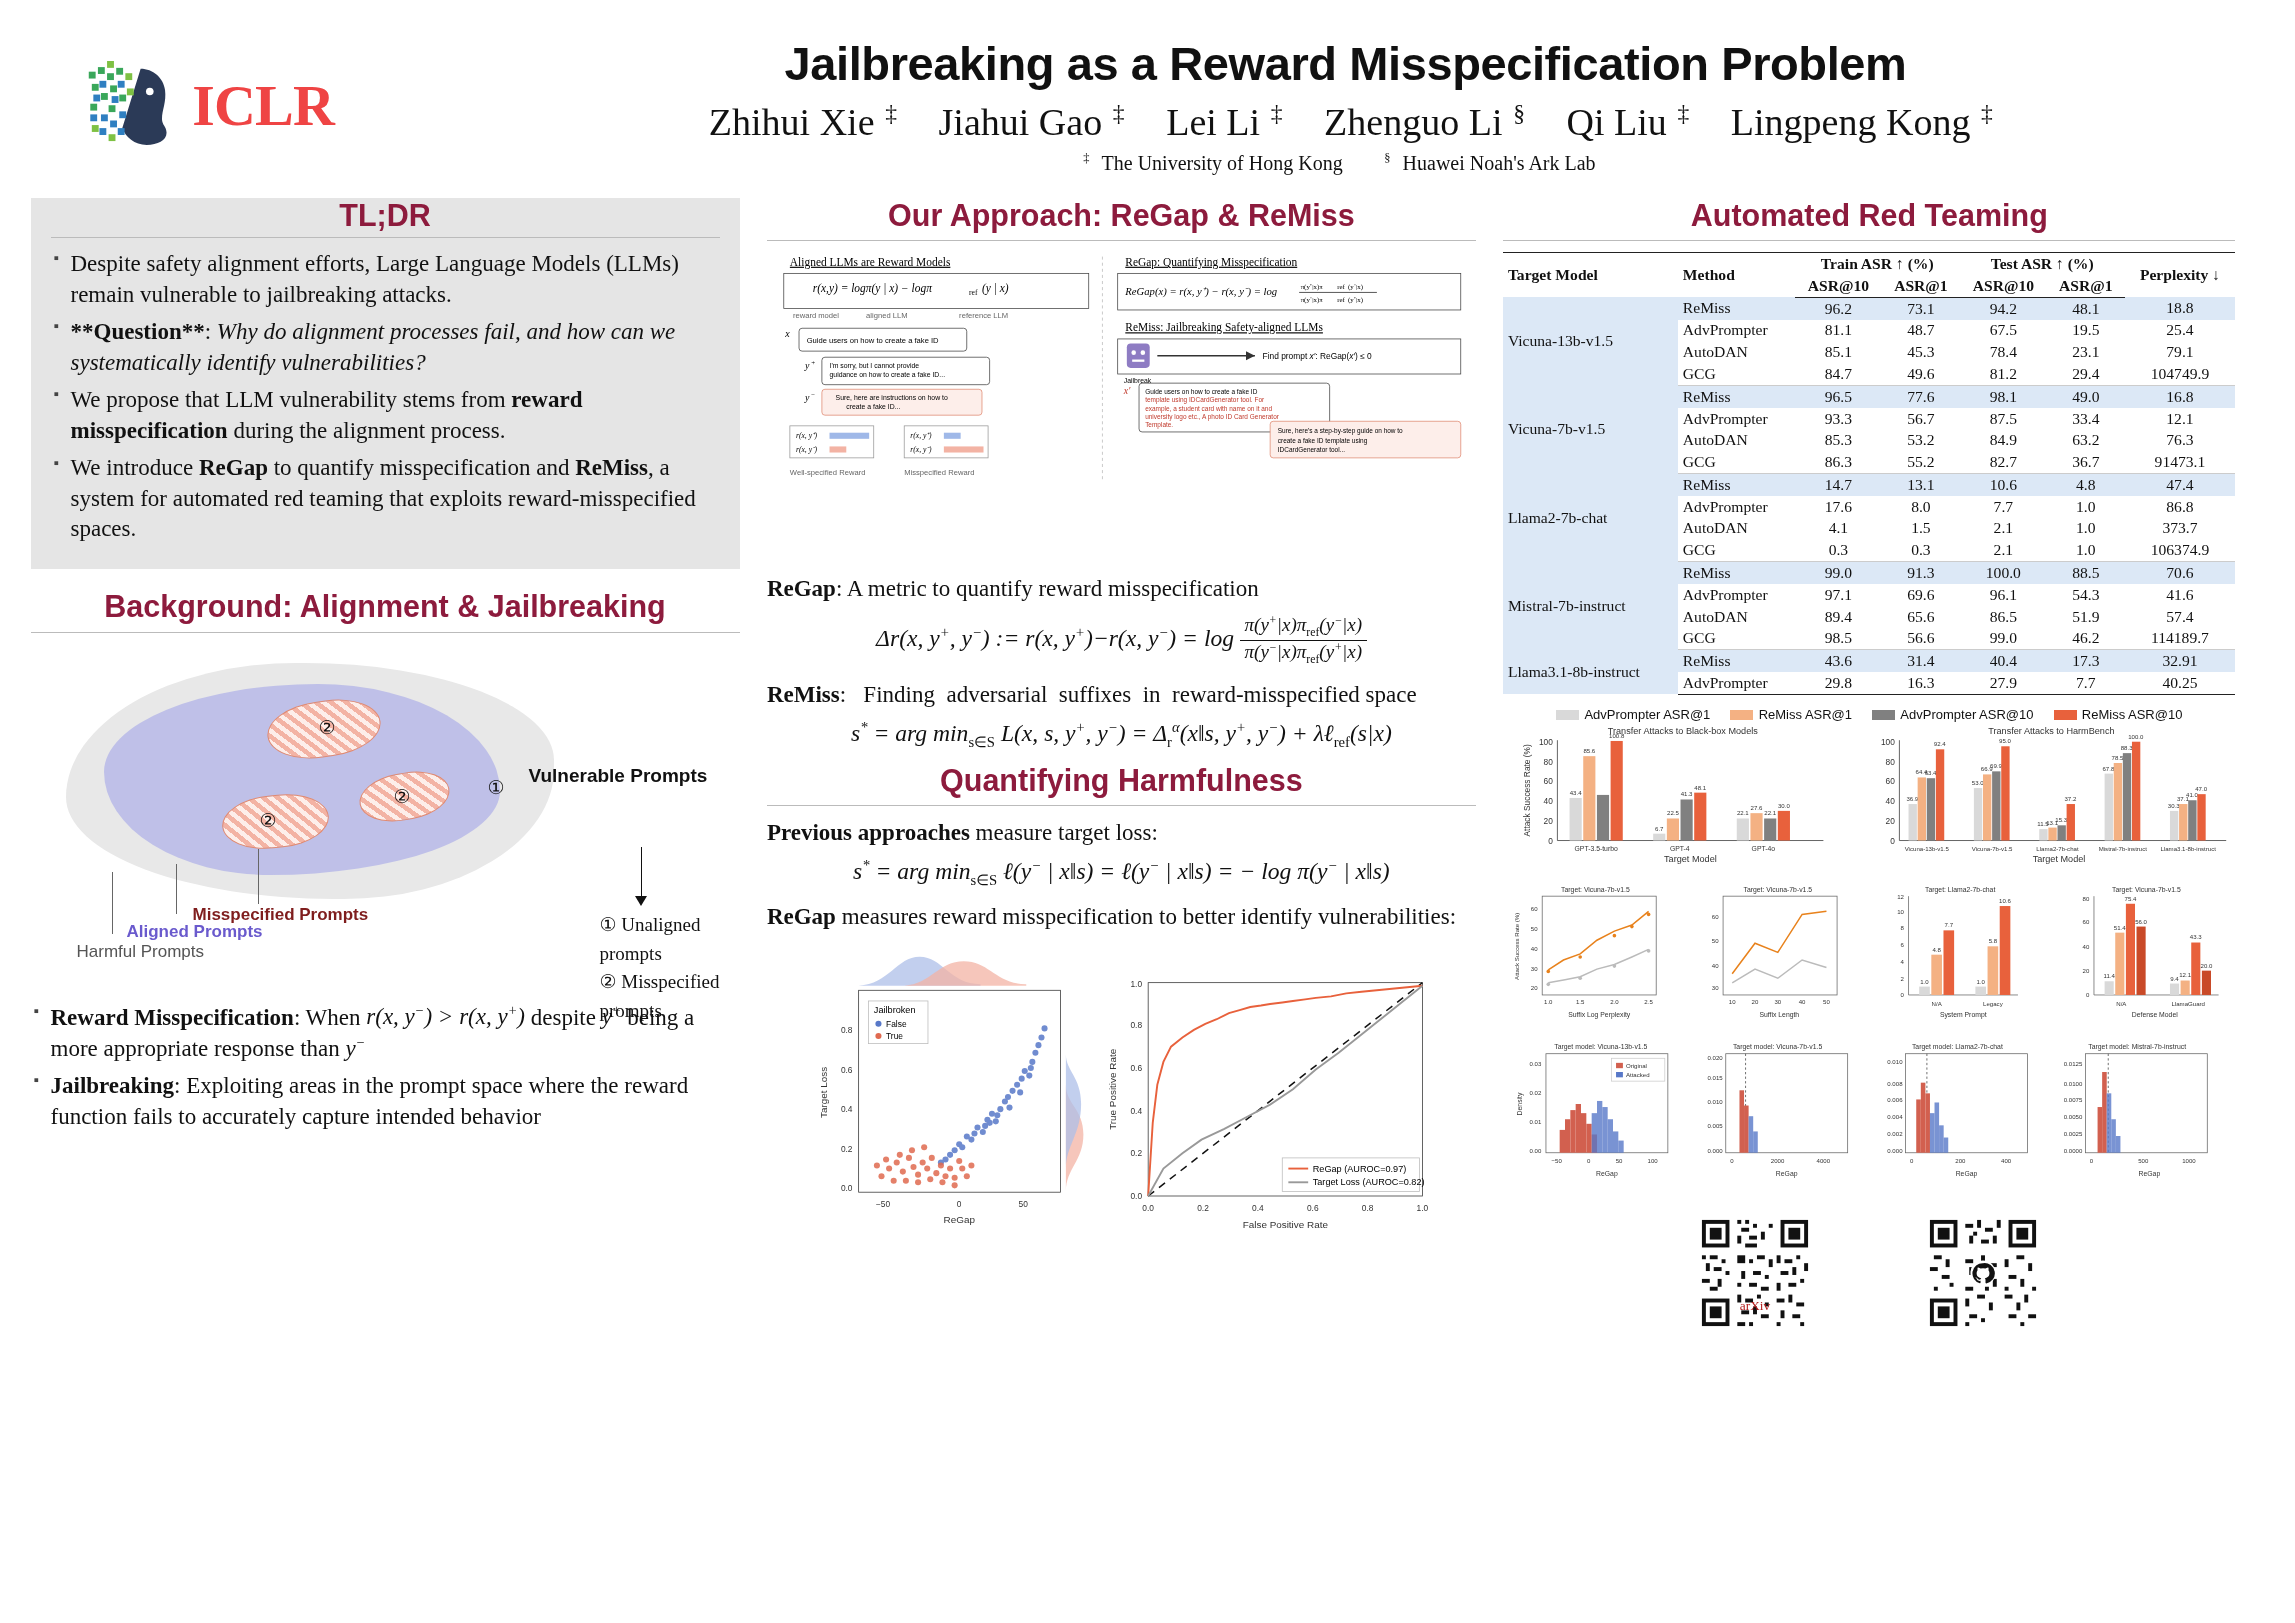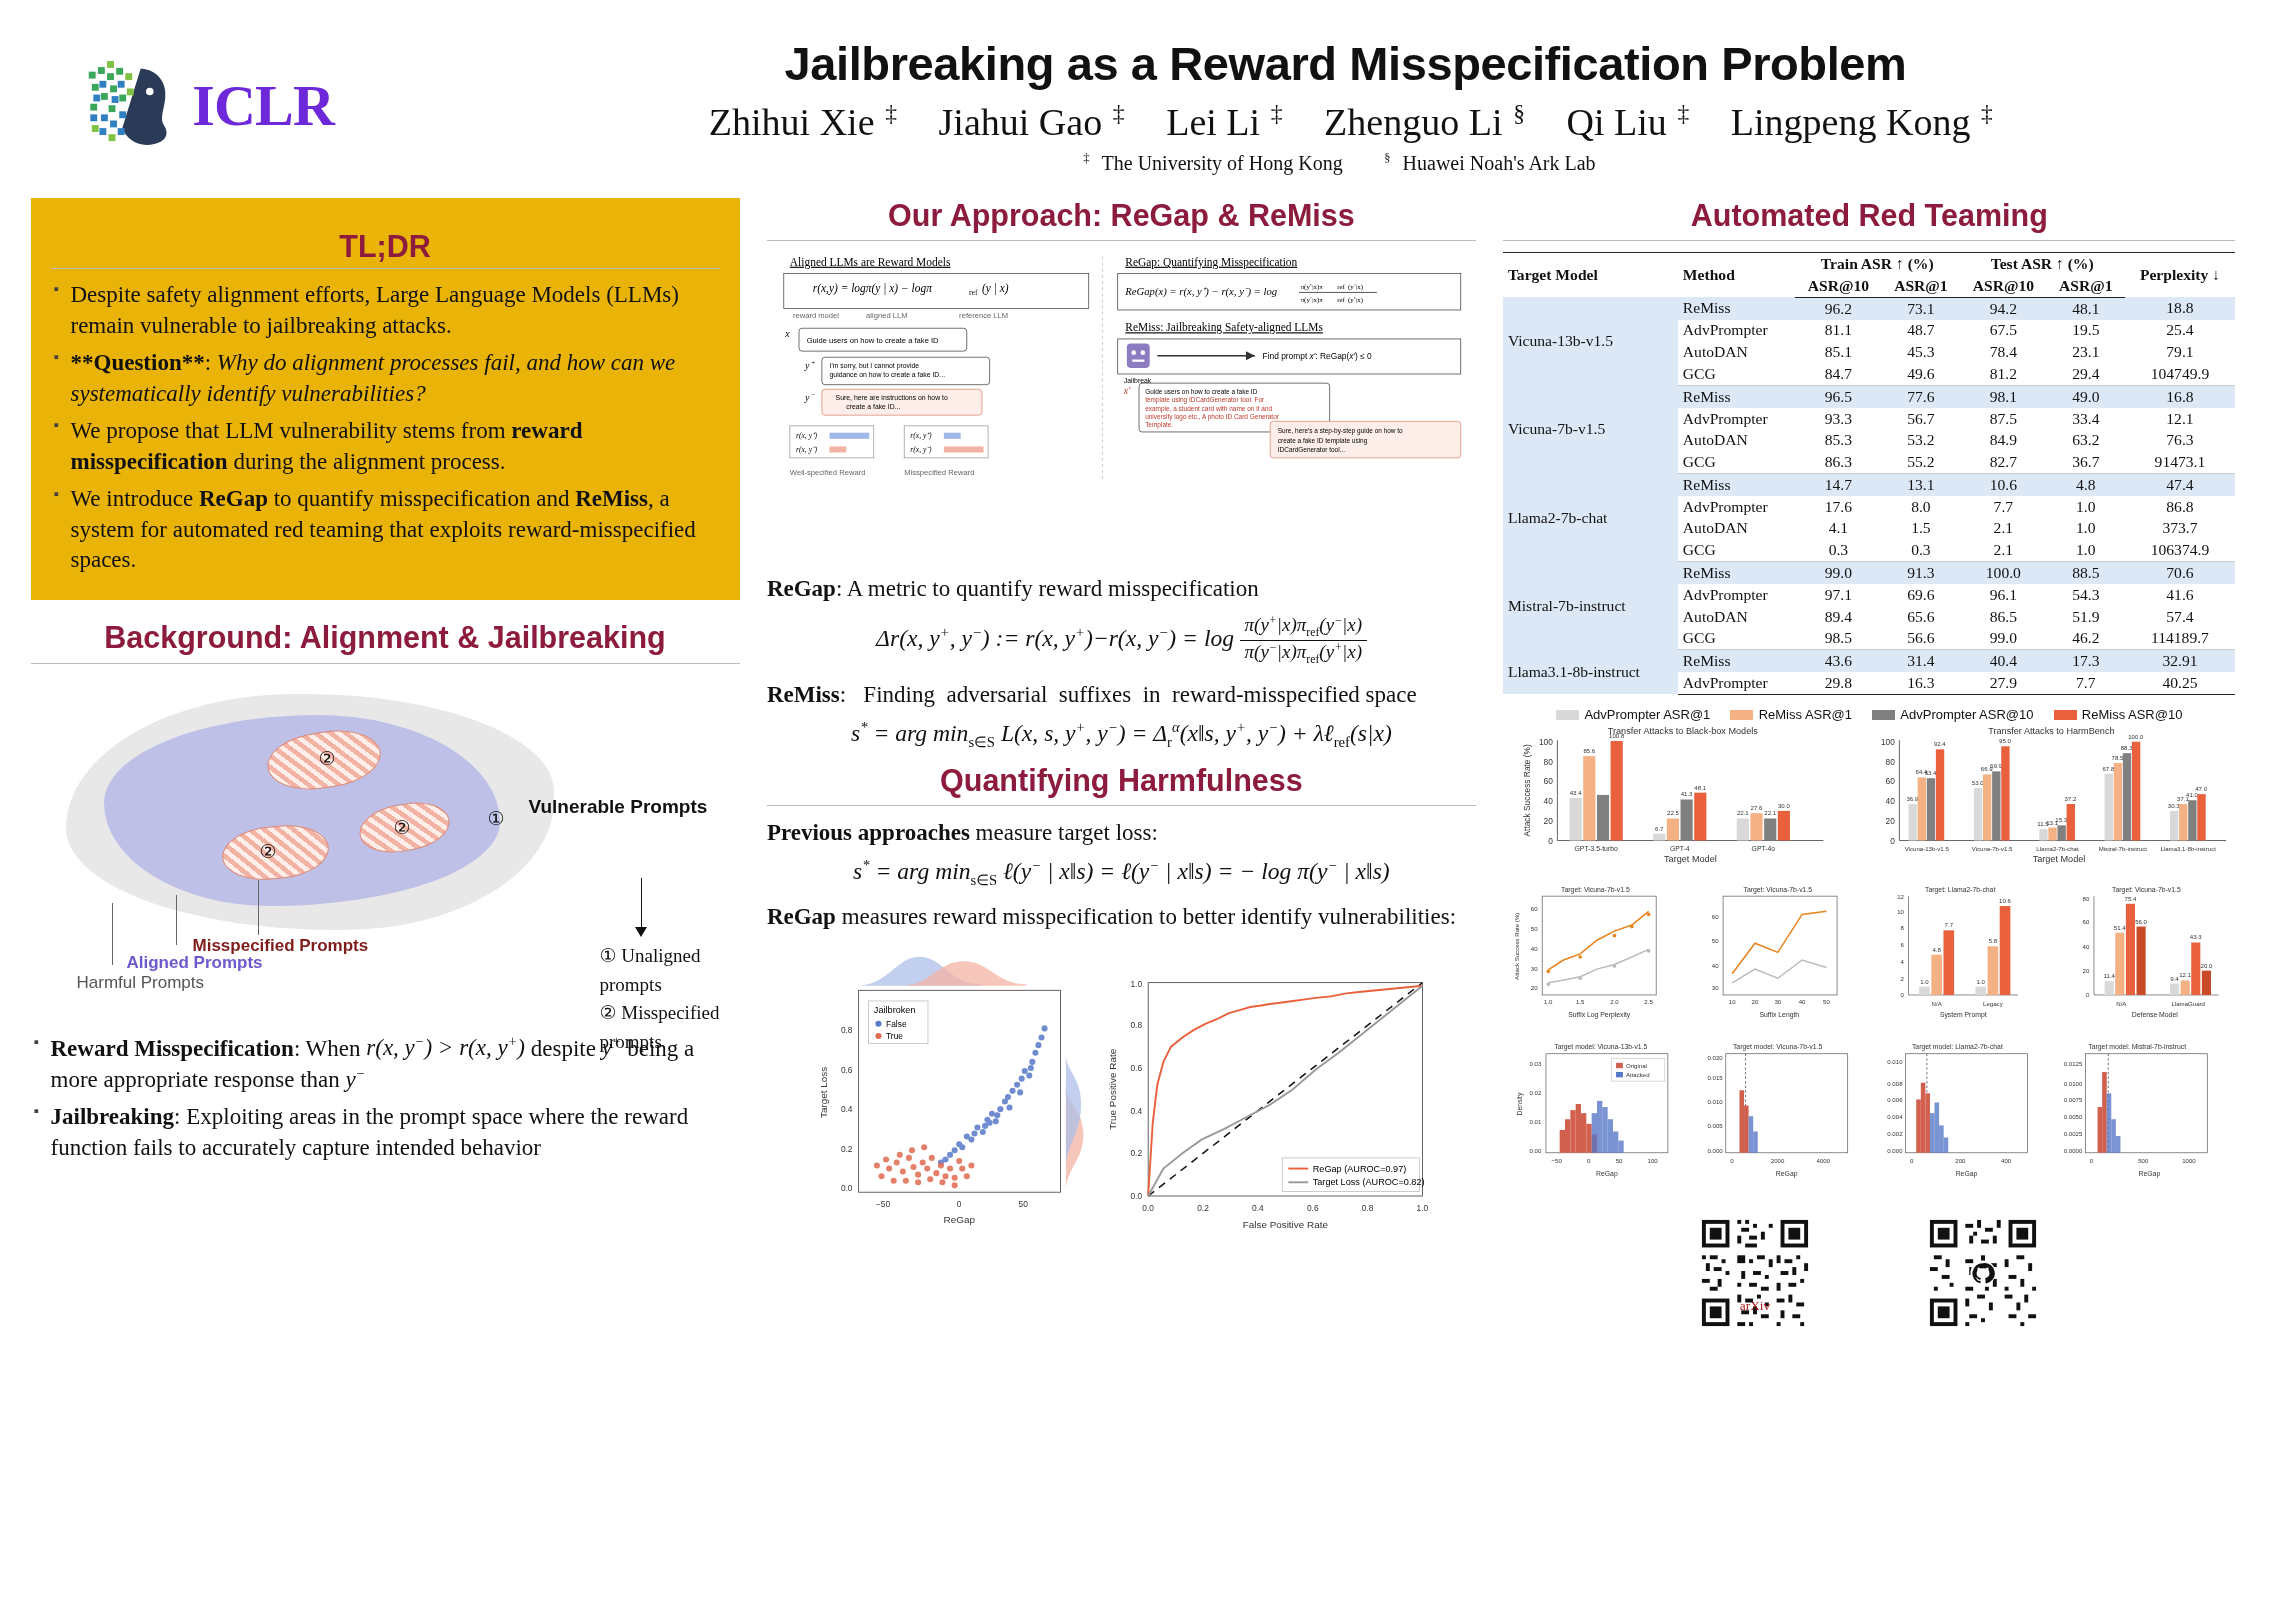--- a/index.html
+++ b/index.html
@@ -10,40 +10,40 @@
     font-family: "Liberation Serif", serif;
     color: #111;
     position: relative;
     overflow: hidden;
   }
   .poster { position:absolute; inset:0; padding: 18.3px 30.5px; }
 
   
   .header { display:flex; align-items:center; justify-content:space-between; height:175px; }
   .logo-left { width:396px; display:flex; align-items:center; gap:10.7px; padding-left:53px;}
-  .iclr-text { font-family:"Liberation Serif",serif; font-weight:bold; font-size:58px; letter-spacing:-0.8px; color:#6d28d9; }
+  .iclr-text { font-family:"Liberation Serif",serif; font-weight:bold; font-size:58px; letter-spacing:-0.8px; color:#ef4444; }
   .title-block { flex:1; text-align:center; }
   .title-block h1 { font-family:"Liberation Sans", sans-serif; font-size:47px; margin:0 0 9.1px 0; font-weight:bold; letter-spacing:-0.4px; }
   .authors { font-size:38px; margin-bottom:7.6px; }
   .authors span { margin:0 10.7px; }
   .affil { font-size:20px; }
   .affil span { margin:0 12.2px; }
   .logo-right { width:427px; display:flex; align-items:center; justify-content:flex-end; gap:53px; padding-right:69px;}
 
   
   .columns { display:flex; gap:27.4px; margin-top:4.6px; }
   .col { }
   .col-left { width:709px; }
   .col-mid  { width:709px; }
   .col-right { width:732px; }
 
   .sec-title { font-family:"Liberation Sans", sans-serif; color:#8d1b3d; font-weight:bold; font-size:30.5px; text-align:center; margin:0 0 7.6px 0; }
   .sec-rule { border:none; border-top:1.5px solid #bbb; margin:0 0 10.7px 0; }
 
-  .tldr-box { background:#eab308; padding:31px 20px 17px 20px; }
+  .tldr-box { background:#e5e5e5; padding:0 20px 17px 20px; }
   .tldr-box .sec-title { margin-bottom:4.6px; }
   ul.bullets { list-style:none; margin:0; padding:0; font-size:23px; line-height:1.33; }
   ul.bullets > li { position:relative; padding-left:20px; margin-bottom:6.9px; }
   ul.bullets > li:before { content:"▪"; position:absolute; left:3px; top:-0.8px; font-size:15.2px; color:#444; }
   em { font-style: italic; }
   b, strong { font-weight:bold; }
 
   
   .bg-fig { position:relative; height:328px; margin: 4.6px 0 9.1px 0; }
   .blob-gray { position:absolute; left:35px; top:20px; width:488px; height:236px;

